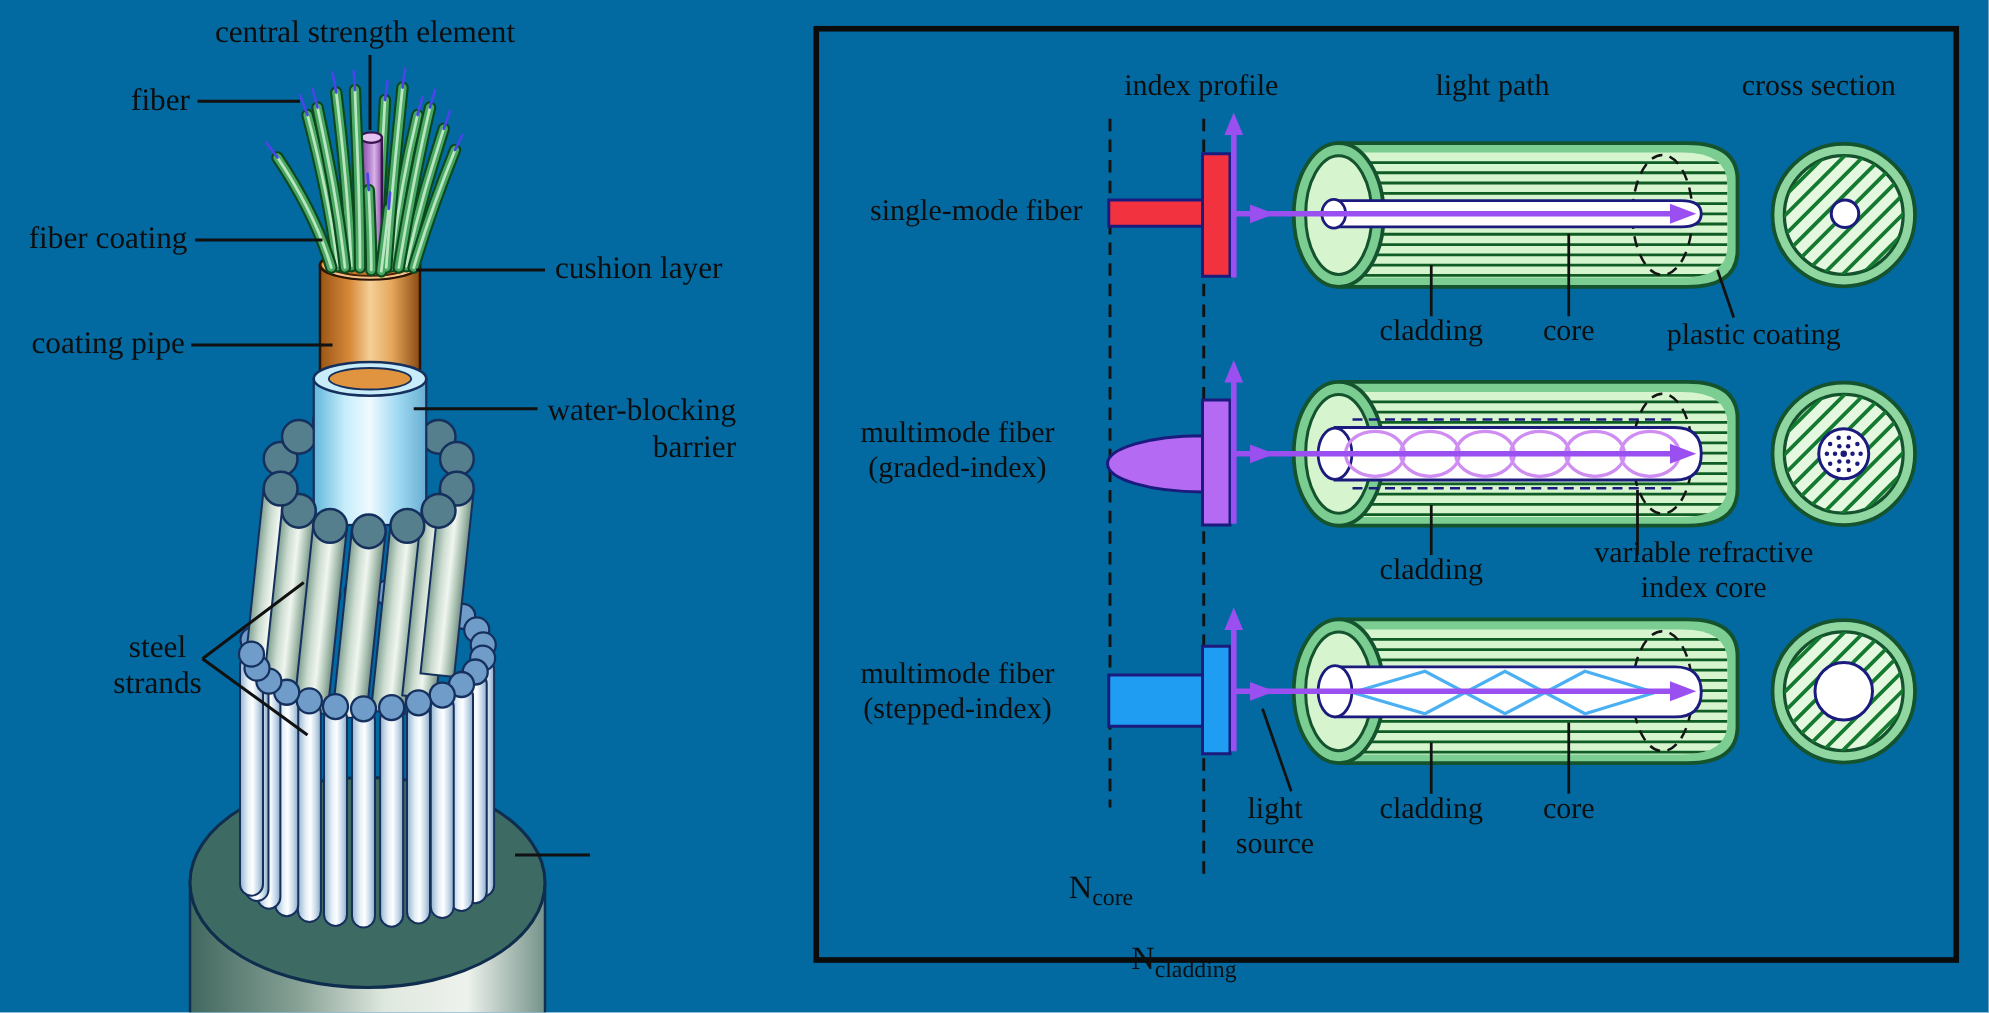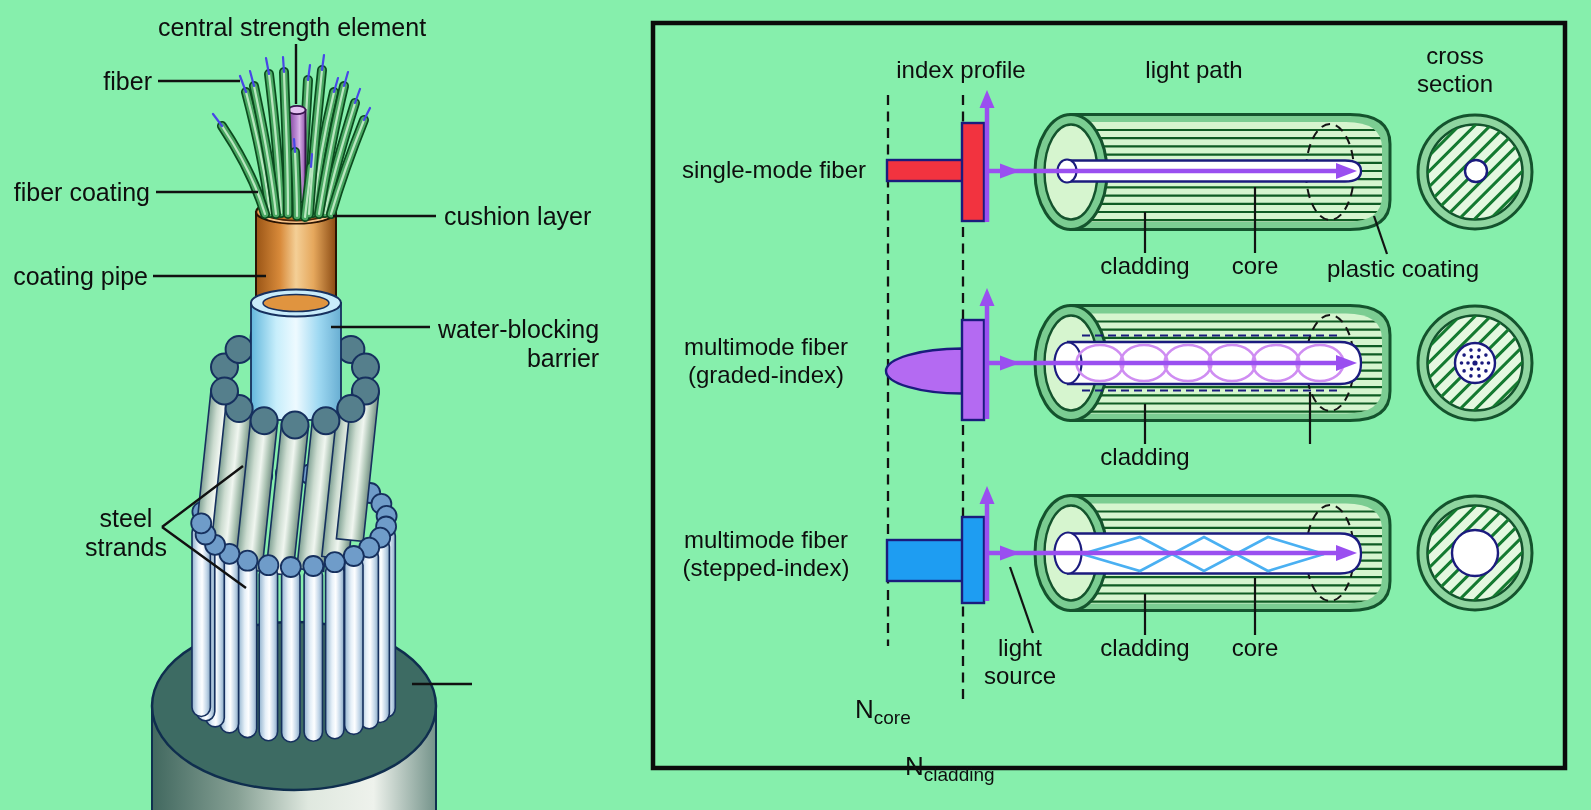--- a/index.html
+++ b/index.html
@@ -1,17 +1,17 @@
 <!DOCTYPE html>
 <html><head>
 <meta charset="utf-8">
 <style>
   html,body{margin:0;padding:0;background:#ffffff;}
-  .stage{position:relative;width:1591px;height:810px;background:#86efac;overflow:hidden;
-         font-family:Liberation Sans, sans-serif;color:#0e0e0e;}
+  .stage{position:relative;width:1591px;height:810px;background:#0369a1;overflow:hidden;
+         font-family:Liberation Serif, serif;color:#0e0e0e;}
   .stage svg{position:absolute;left:0;top:0;}
   .lbl{position:absolute;font-size:25px;line-height:1.15;white-space:pre-line;color:#0e0e0e;text-align:right;}
   .r{font-size:24px;}
   .c{transform:translate(-50%,-50%);text-align:center;}
   .la{transform:translateY(-50%);}
   .ra{transform:translateY(-50%);text-align:center;}
   .nlab{font-size:26px;margin-top:45px;}
   .nlab sub{font-size:19px;line-height:0;}
 </style>
 </head>
@@ -430,20 +430,21 @@
 <div class="lbl r c" style="left:766px;top:361px">multimode fiber
 (graded-index)</div>
 <div class="lbl r c" style="left:766px;top:554px">multimode fiber
 (stepped-index)</div>
 
 <div class="lbl r c" style="left:1145px;top:266px">cladding</div>
 <div class="lbl r c" style="left:1255px;top:266px">core</div>
 <div class="lbl r c" style="left:1403px;top:269px">plastic coating</div>
 
 <div class="lbl r c" style="left:1145px;top:457px">cladding</div>
+<div class="lbl r c" style="left:1363px;top:457px">variable refractive index core</div>
 
 <div class="lbl r c" style="left:1020px;top:662px">light
 source</div>
 <div class="lbl r c" style="left:1145px;top:648px">cladding</div>
 <div class="lbl r c" style="left:1255px;top:648px">core</div>
 
 <div class="lbl la nlab" style="left:855px;top:665px"><span>N</span><sub>core</sub></div>
 <div class="lbl la nlab" style="left:905px;top:722px"><span>N</span><sub>cladding</sub></div>
 
 </div>

